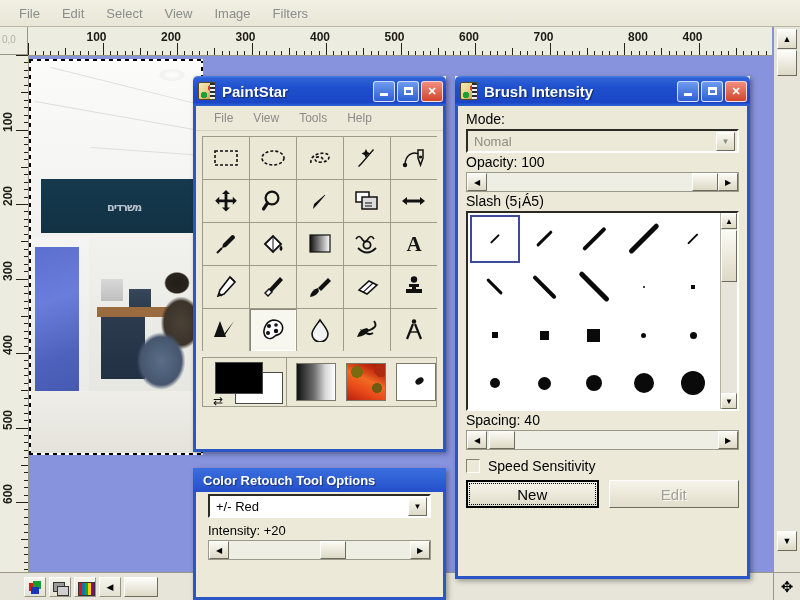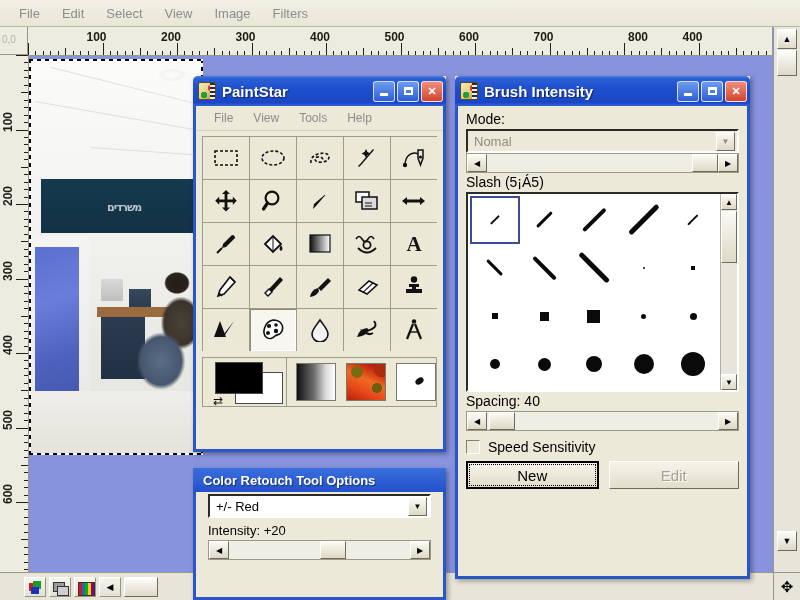--- a/index.html
+++ b/index.html
@@ -773,20 +773,21 @@
       <div class="tbtn close">✕</div>
     </div>
     <div class="win-frame" style="height:473px;">
       <div class="bs-body">
         <div class="bs-lbl">Mode:</div>
         <div class="combo disabled">
           <span class="val">Nomal</span>
           <span class="arrow" style="color:#8e8c80;">▼</span>
         </div>
 
+        <div class="bs-lbl">Opacity: 100</div>
         <div class="slider">
           <div class="ar">◀</div>
           <div class="track">
             <div class="thumb" style="right:0;"></div>
           </div>
           <div class="ar">▶</div>
         </div>
 
         <div class="bs-lbl">Slash (5¡Á5)</div>
         <div class="brushbox">

